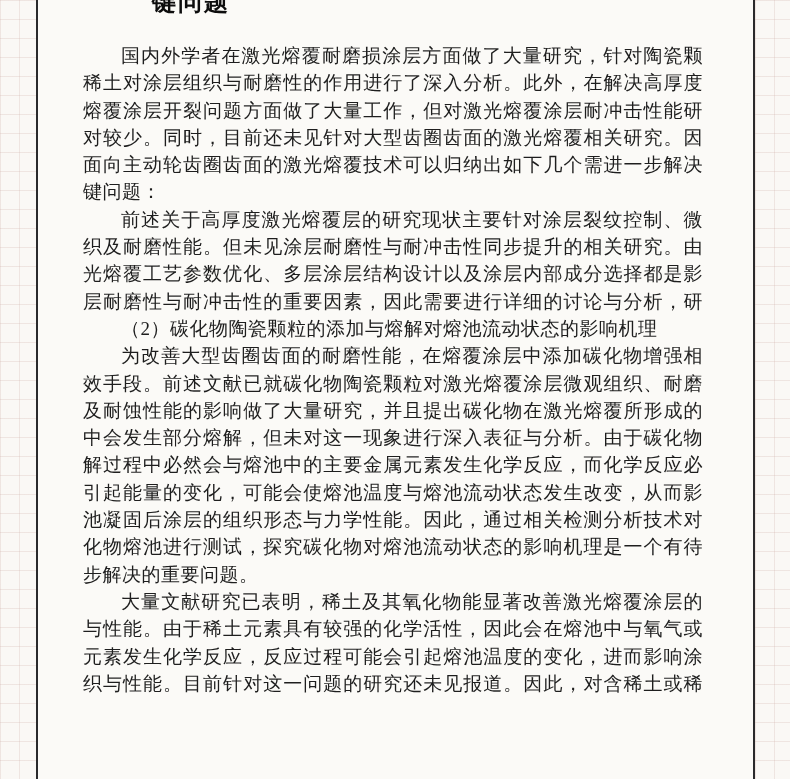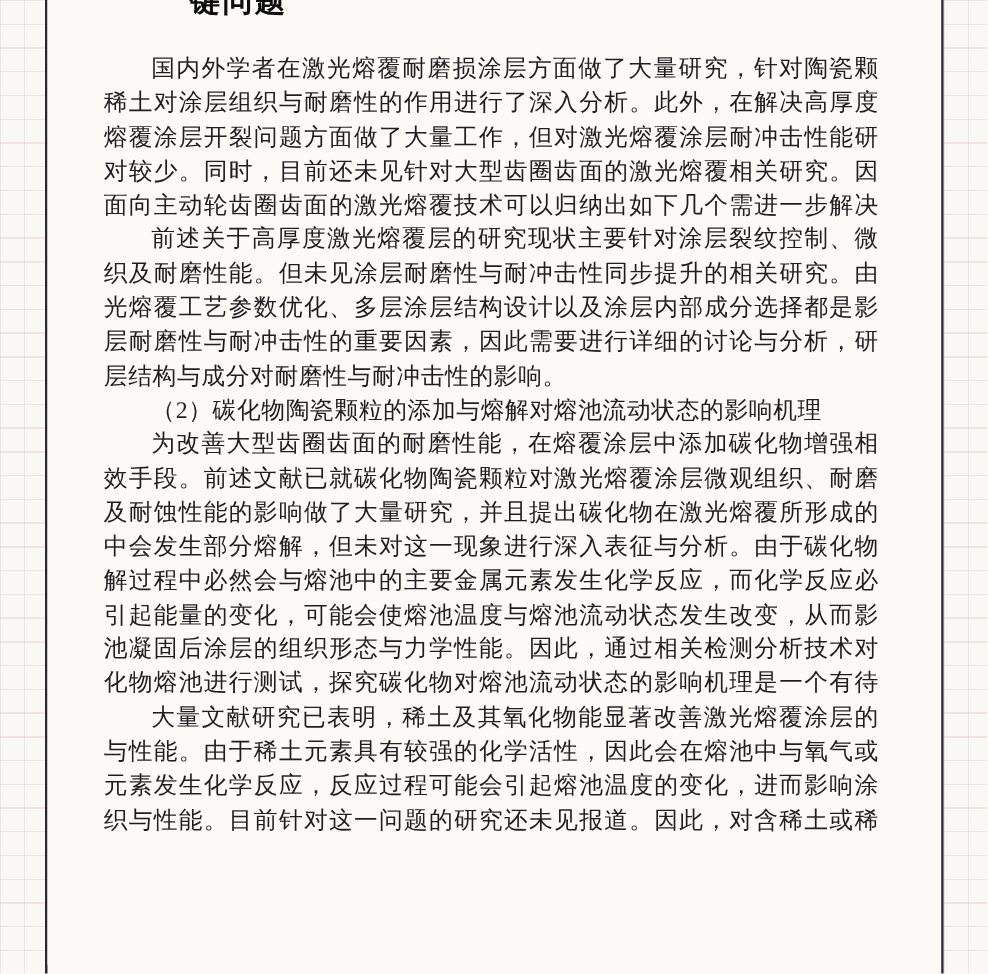--- a/index.html
+++ b/index.html
@@ -93,34 +93,35 @@
   <div class="page-rule left"></div>
 
   <div class="page">
     <div class="heading">键问题</div>
     <div class="textblock">
         <div class="line indent fill">国内外学者在激光熔覆耐磨损涂层方面做了大量研究，针对陶瓷颗粒与</div>
         <div class="line fill">稀土对涂层组织与耐磨性的作用进行了深入分析。此外，在解决高厚度激光</div>
         <div class="line fill">熔覆涂层开裂问题方面做了大量工作，但对激光熔覆涂层耐冲击性能研究相</div>
         <div class="line fill">对较少。同时，目前还未见针对大型齿圈齿面的激光熔覆相关研究。因此，</div>
         <div class="line fill">面向主动轮齿圈齿面的激光熔覆技术可以归纳出如下几个需进一步解决的关</div>
+        <div class="line">键问题：</div>
         <div class="line indent fill">前述关于高厚度激光熔覆层的研究现状主要针对涂层裂纹控制、微观组</div>
         <div class="line fill">织及耐磨性能。但未见涂层耐磨性与耐冲击性同步提升的相关研究。由于激</div>
         <div class="line fill">光熔覆工艺参数优化、多层涂层结构设计以及涂层内部成分选择都是影响涂</div>
         <div class="line fill">层耐磨性与耐冲击性的重要因素，因此需要进行详细的讨论与分析，研究涂</div>
-        <div class="line">层结构与成分对耐磨性与耐冲击性的影响。</div>
         <div class="line indent">（2）碳化物陶瓷颗粒的添加与熔解对熔池流动状态的影响机理</div>
         <div class="line indent fill">为改善大型齿圈齿面的耐磨性能，在熔覆涂层中添加碳化物增强相是有</div>
         <div class="line fill">效手段。前述文献已就碳化物陶瓷颗粒对激光熔覆涂层微观组织、耐磨性能</div>
         <div class="line fill">及耐蚀性能的影响做了大量研究，并且提出碳化物在激光熔覆所形成的熔池</div>
         <div class="line fill">中会发生部分熔解，但未对这一现象进行深入表征与分析。由于碳化物在熔</div>
         <div class="line fill">解过程中必然会与熔池中的主要金属元素发生化学反应，而化学反应必然会</div>
         <div class="line fill">引起能量的变化，可能会使熔池温度与熔池流动状态发生改变，从而影响熔</div>
         <div class="line fill">池凝固后涂层的组织形态与力学性能。因此，通过相关检测分析技术对含碳</div>
         <div class="line fill">化物熔池进行测试，探究碳化物对熔池流动状态的影响机理是一个有待进一</div>
+        <div class="line">步解决的重要问题。</div>
         <div class="line indent fill">大量文献研究已表明，稀土及其氧化物能显著改善激光熔覆涂层的组织</div>
         <div class="line fill">与性能。由于稀土元素具有较强的化学活性，因此会在熔池中与氧气或金属</div>
         <div class="line fill">元素发生化学反应，反应过程可能会引起熔池温度的变化，进而影响涂层组</div>
         <div class="line fill">织与性能。目前针对这一问题的研究还未见报道。因此，对含稀土或稀土氧</div>
       </div>
   </div>
 
   <div class="page-rule right"></div>
   <div class="grid-strip right"></div>
 

